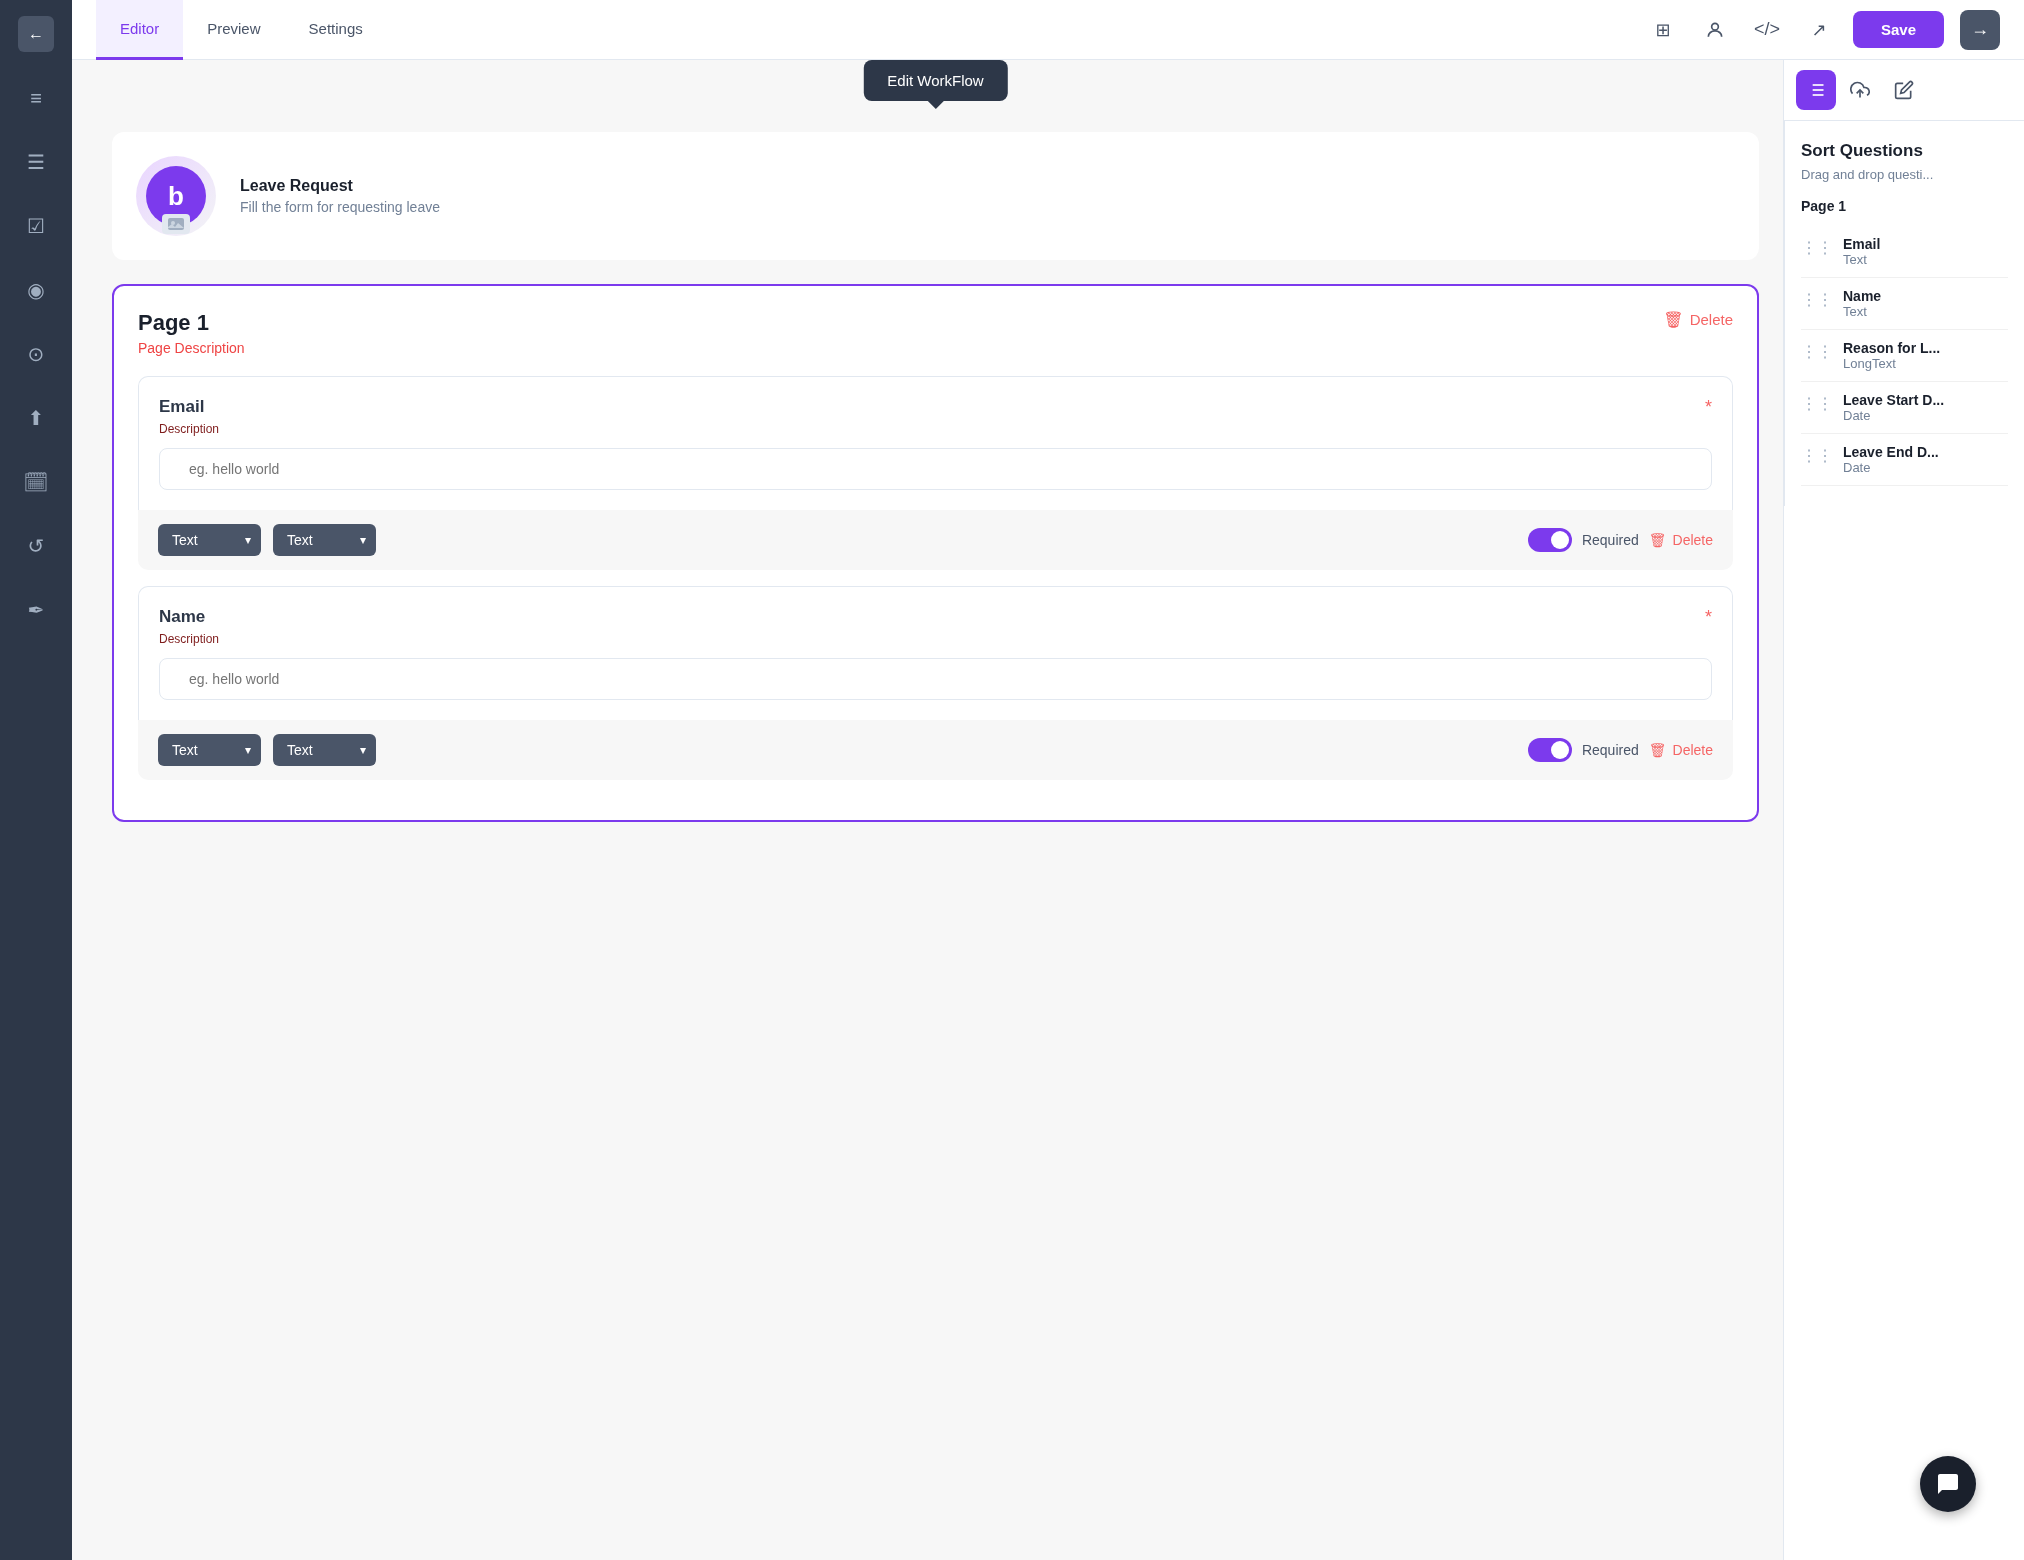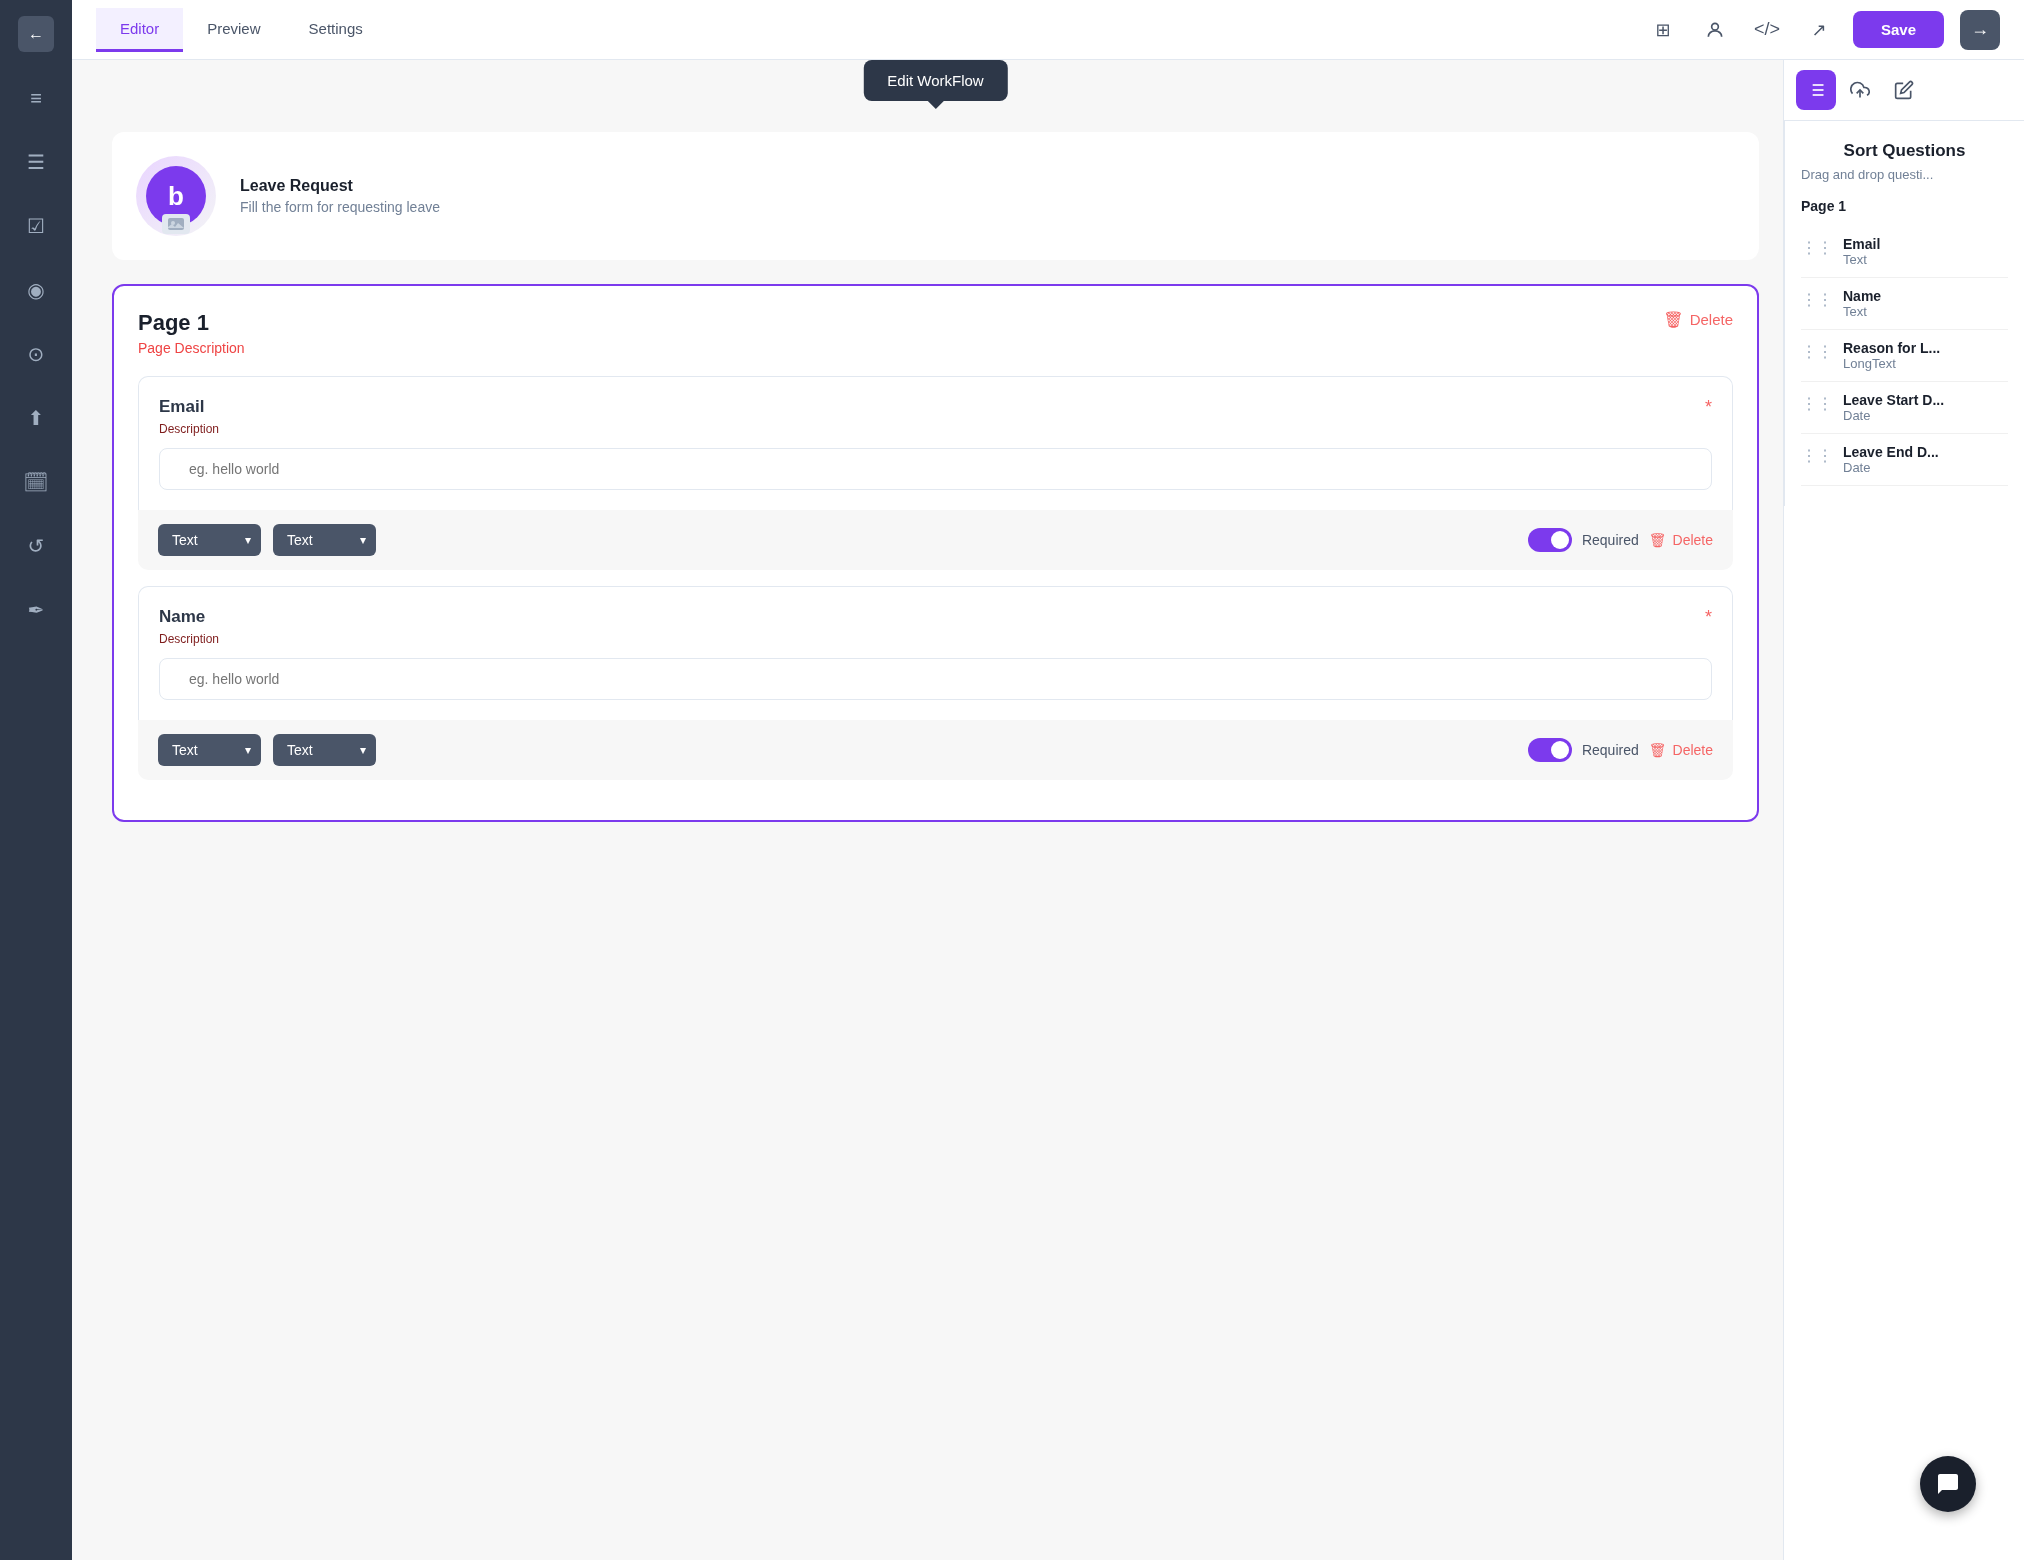--- a/index.html
+++ b/index.html
@@ -47,21 +47,21 @@
       display: flex;
       align-items: center;
       padding: 0 24px;
       height: 60px;
       border-bottom: 1px solid #e2e8f0;
       gap: 0;
       flex-shrink: 0;
     }
     .nav-tab {
       padding: 0 24px;
-      height: 44px;
+      height: 60px;
       display: flex; align-items: center;
       font-size: 15px;
       color: #4a5568;
       cursor: pointer;
       border-bottom: 3px solid transparent;
       margin-bottom: -1px;
     }
     .nav-tab.active {
       color: #7c3aed;
       border-bottom: 3px solid #7c3aed;
@@ -286,21 +286,21 @@
 
     
     .right-sidebar {
       width: 240px;
       background: white;
       border-left: 1px solid #e2e8f0;
       padding: 20px 16px;
       overflow-y: auto;
       flex-shrink: 0;
     }
-    .sort-title { font-size: 17px; font-weight: 700; color: #1a202c; margin-bottom: 6px; text-align: center; }
+    .sort-title { font-size: 17px; font-weight: 700; color: #1a202c; margin-bottom: 6px; }
     .sort-desc { font-size: 13px; color: #718096; margin-bottom: 16px; }
     .sort-page-label { font-size: 14px; font-weight: 600; color: #1a202c; margin-bottom: 12px; }
     .sort-item {
       display: flex; align-items: flex-start; gap: 10px;
       padding: 10px 0;
       border-bottom: 1px solid #f0f0f0;
     }
     .sort-drag {
       color: #a0aec0; font-size: 16px; margin-top: 2px; cursor: grab;
     }

